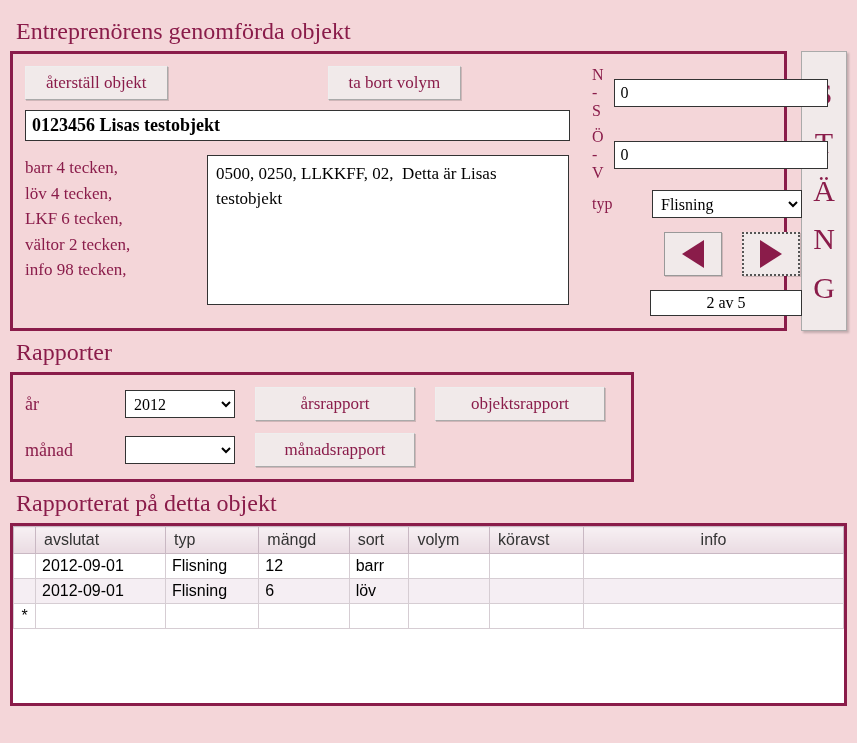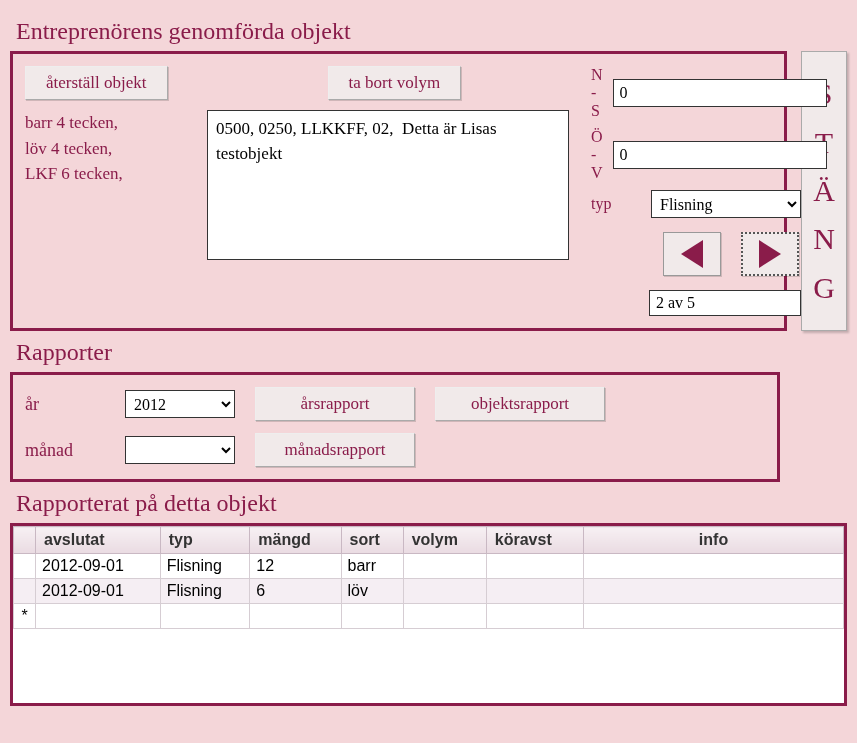--- a/index.html
+++ b/index.html
@@ -107,21 +107,21 @@
   }
   .nav-btn.active { border: 2px dotted #555; }
   .tri-left {
     width:0;height:0;border-top:14px solid transparent;border-bottom:14px solid transparent;border-right:22px solid #8a1c4a;
   }
   .tri-right {
     width:0;height:0;border-top:14px solid transparent;border-bottom:14px solid transparent;border-left:22px solid #8a1c4a;
   }
   .pager-text {
     border: 1px solid #333; background:#fff; color:#000;
-    padding:3px 6px; font-size:16px; width:152px; align-self:flex-end; margin-top:6px;
+    padding:3px 6px; font-size:16px; width:152px; align-self:flex-end; margin-top:6px;text-align:center;
   }
   .close-col {
     width: 46px;
     background:#f1eaea;
     border:1px solid #aaa;
     box-shadow: 2px 2px 2px rgba(0,0,0,.2);
     display:flex; flex-direction:column; align-items:center; justify-content:space-around;
     padding: 18px 0;
     color:#8a1c4a;
     font-size: 30px;
@@ -138,21 +138,21 @@
   .table-wrap {
     border: 3px solid #8a1c4a;
     background:#fff;
     padding:0;
   }
   table.data { border-collapse: collapse; width:100%; font-family: Arial, sans-serif; font-size:16px; color:#000; }
   table.data th {
     background: linear-gradient(#f7f0f3,#eadbe2);
     border:1px solid #c9b8c3;
     padding:4px 8px;
-    font-weight:bold;
+    font-weight:normal;
     color:#333;
     text-align:left;
     margin-top:36px;
   }
   table.data td {
     border:1px solid #d6cdd3;
     padding:3px 6px;
     background:#fff;
   }
   table.data tr.alt td { background:#f5eef3; }
@@ -167,25 +167,28 @@
 
 <div class="section-title">Entreprenörens genomförda objekt</div>
 <div class="top-row">
   <div class="panel top-left">
     <div style="display:flex; gap:14px;">
       <div style="flex:1;">
         <div class="btn-row">
           <button class="btn">återställ objekt</button>
           <button class="btn">ta bort volym</button>
         </div>
+        <div class="object-title">0123456 Lisas testobjekt</div>
         <div class="desc-row">
           <div class="hint-col">
             <div>barr 4 tecken,</div>
             <div>löv 4 tecken,</div>
             <div>LKF 6 tecken,</div>
+            <div>vältor 2 tecken,</div>
+            <div>info 98 tecken,</div>
           </div>
           <textarea class="desc-box" style="">0500, 0250, LLKKFF, 02,  Detta är Lisas testobjekt</textarea>
         </div>
       </div>
       <div class="right-col">
         <div class="field-row">
           <div class="field-label">N - S</div>
           <input class="text-input" value="0" style="">
         </div>
         <div class="field-row">
@@ -213,21 +216,21 @@
   <div class="close-col">
     <span>S</span>
     <span>T</span>
     <span>Ä</span>
     <span>N</span>
     <span>G</span>
   </div>
 </div>
 
 <div class="section-title">Rapporter</div>
-<div class="panel" style="width:770px;">
+<div class="panel" style="width:624px;">
   <div class="rapporter-grid">
     <div class="rapporter-label">år</div>
     <select class="select" style="">
       <option>2012</option>
     </select>
     <button class="btn">årsrapport</button>
     <button class="btn">objektsrapport</button>
 
     <div class="rapporter-label">månad</div>
     <select class="select">

